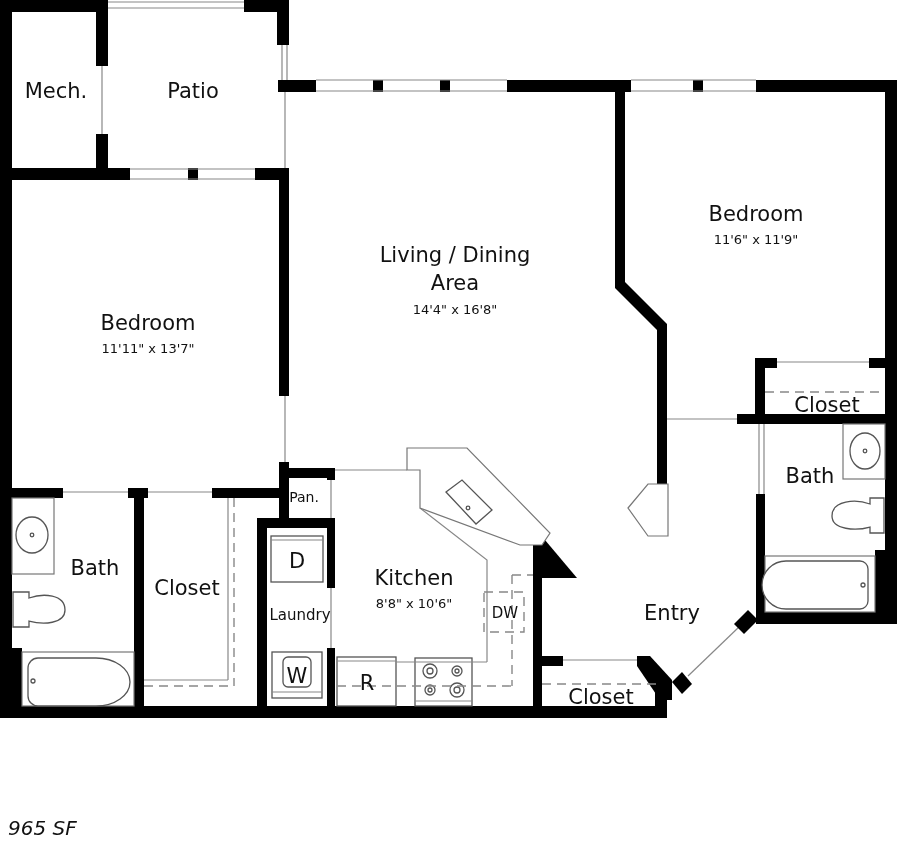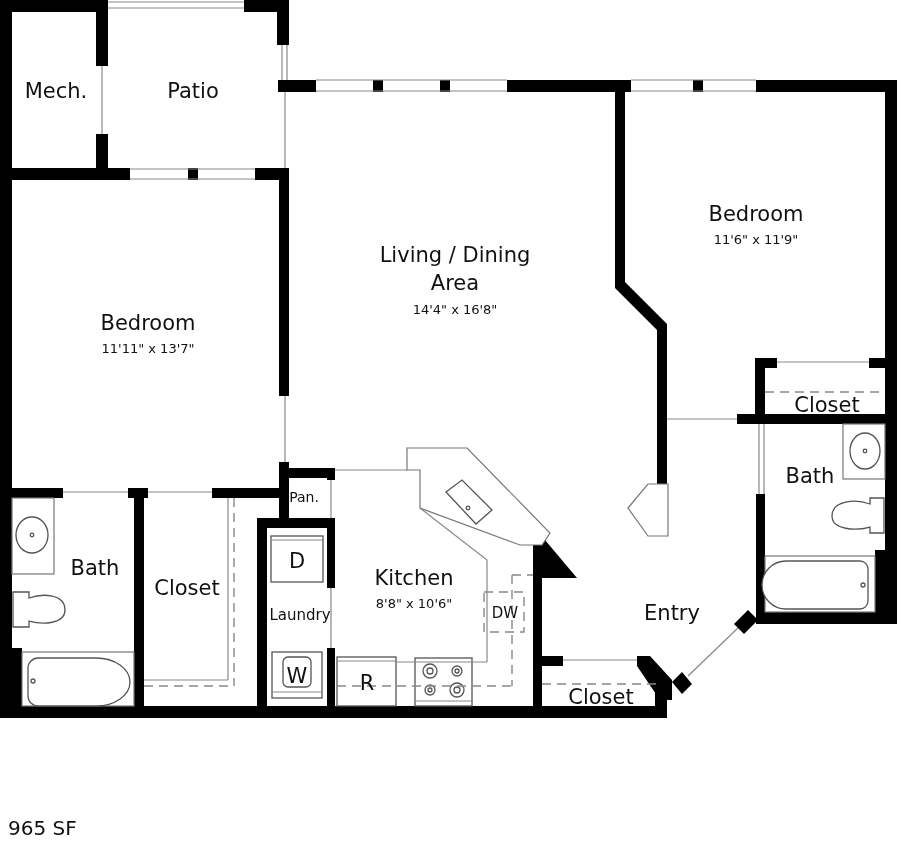--- a/index.html
+++ b/index.html
@@ -8,21 +8,21 @@
   .wall { fill:#000; }
   .thin { stroke:#888; stroke-width:1.2; fill:none; }
   .thinw { stroke:#777; stroke-width:1.2; fill:#fff; }
   .dash { stroke:#888; stroke-width:1.4; fill:none; stroke-dasharray:9 6; }
   .fix { stroke:#555; stroke-width:1.3; fill:#fff; }
   .lbl { font-family:"DejaVu Sans", sans-serif; fill:#111; text-anchor:middle; }
   .big { font-size:21px; }
   .dim { font-size:13px; }
   .sm { font-size:15px; }
   .tiny { font-size:14px; }
-  .sf { position:absolute; left:8px; top:816px; font-size:20px; color:#111; font-family:"DejaVu Sans", sans-serif; }
+  .sf { position:absolute; left:8px; top:816px; font-size:20px; color:#111; font-family:"DejaVu Sans", sans-serif;font-style:italic; }
 </style>
 </head>
 <body>
 
 <svg width="897" height="844" viewBox="0 0 897 844">
 
   <g>
 
     <rect class="wall" x="0" y="0" width="12" height="716"></rect>
 

